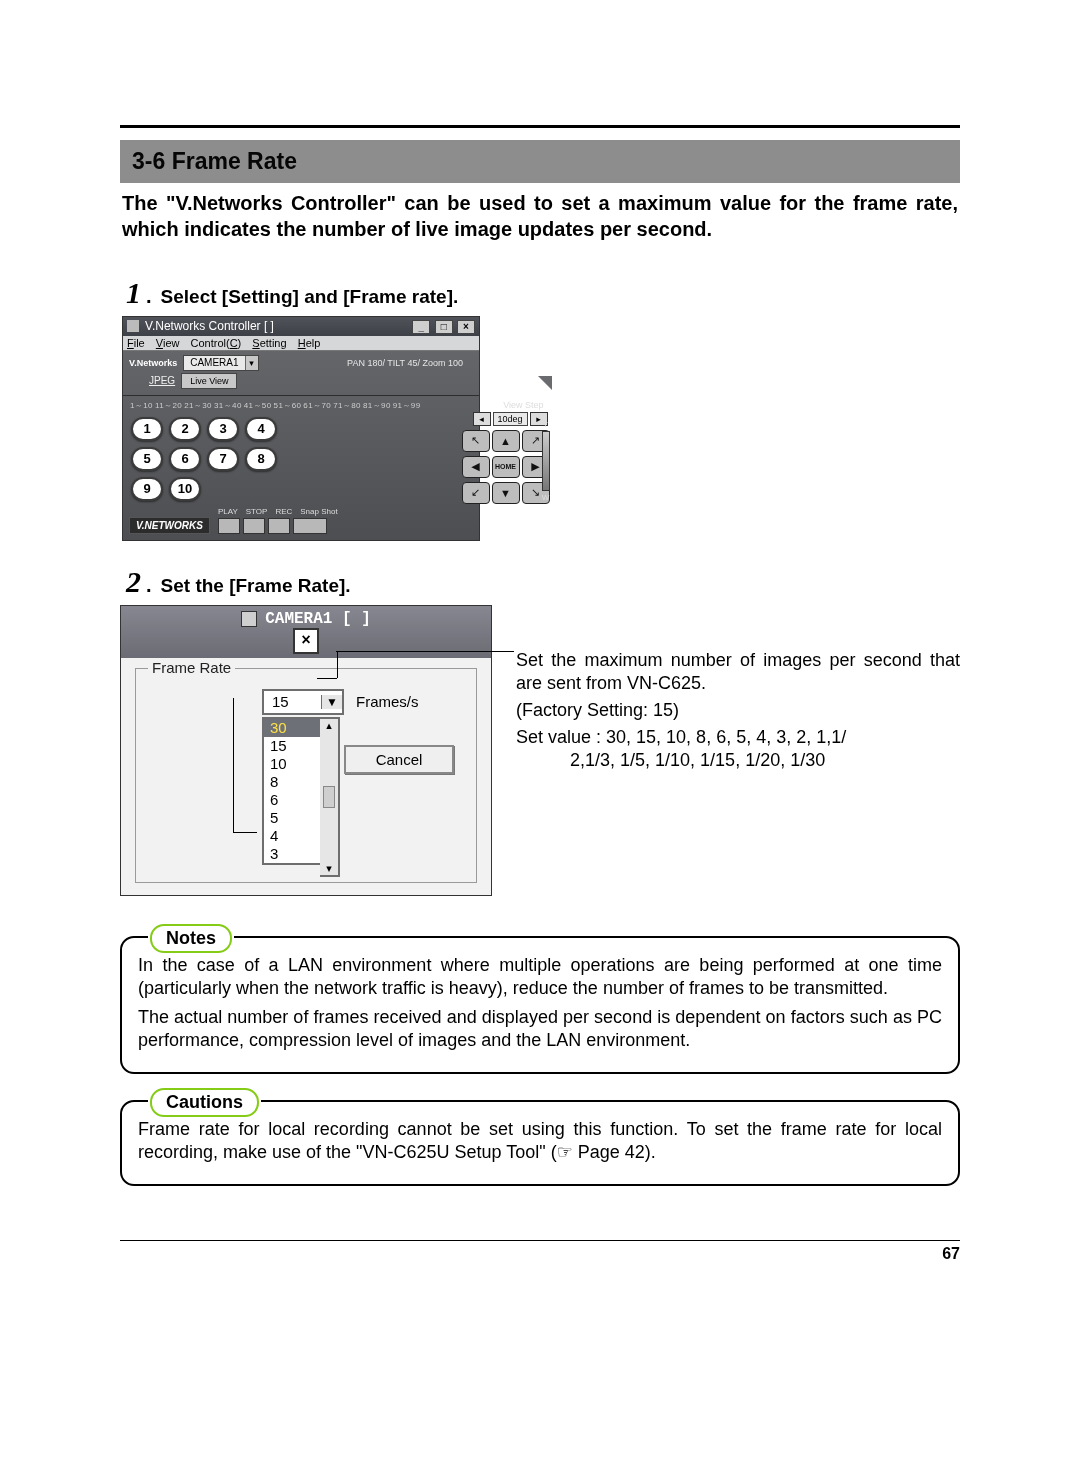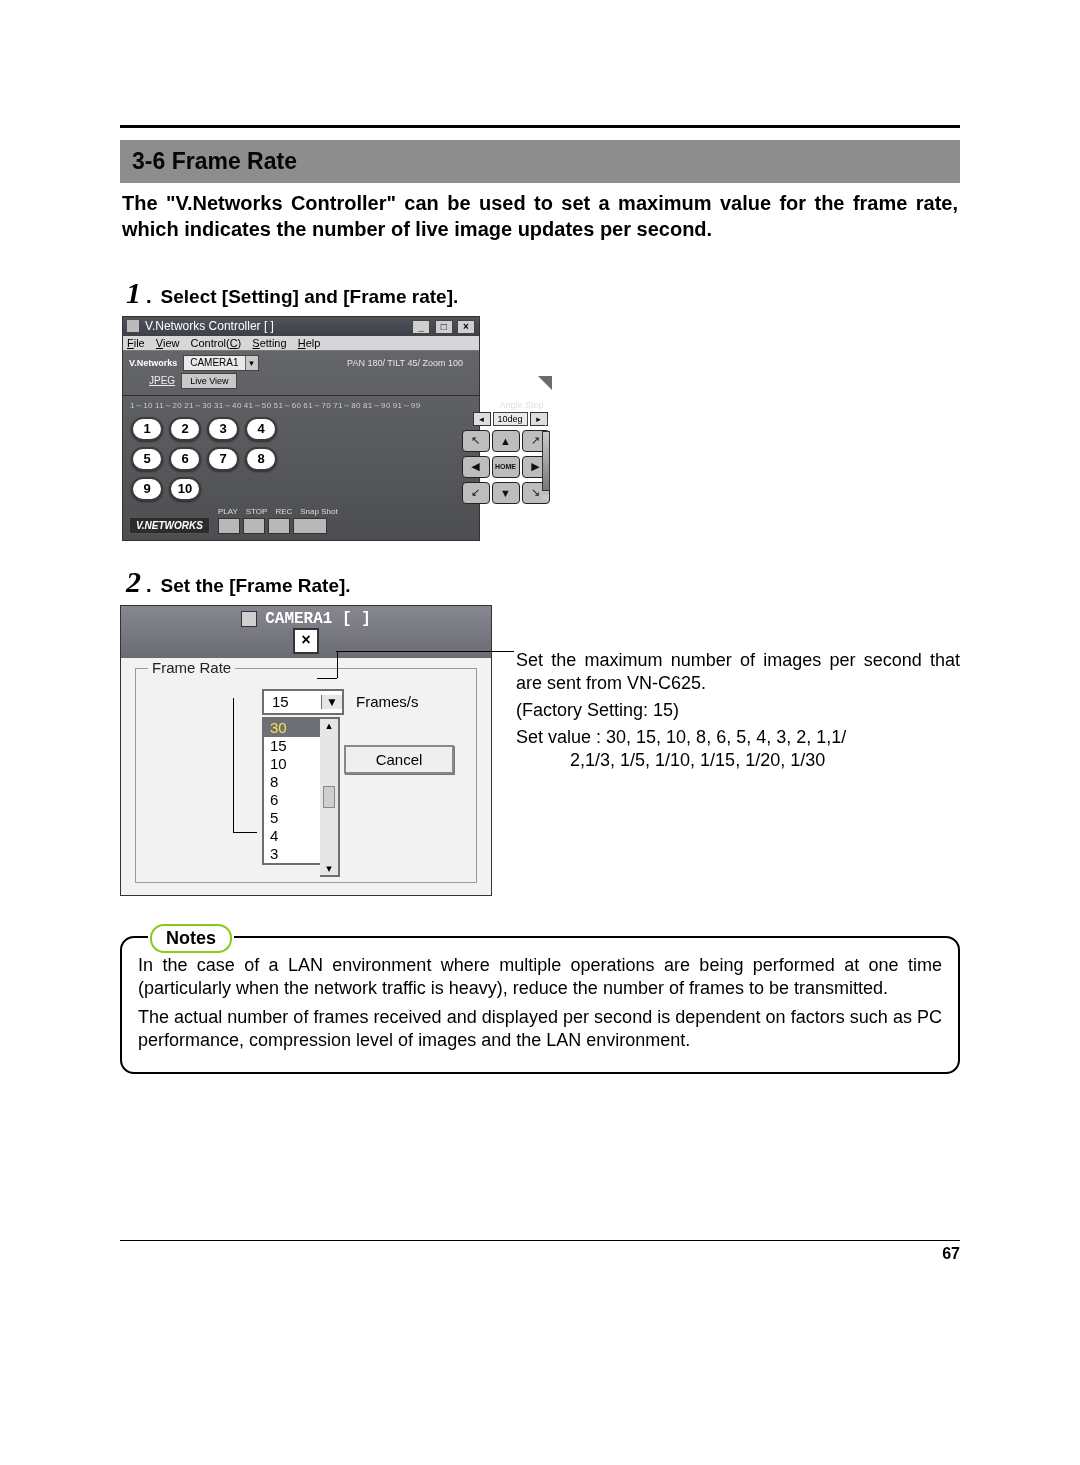--- a/index.html
+++ b/index.html
@@ -334,21 +334,21 @@
               <span class="mbtn"></span>
               <span class="mbtn"></span>
               <span class="mbtn"></span>
               <span class="mbtn" style="width:32px"></span>
             </div>
           </div>
         </div>
       </div>
       <div class="ptz-panel">
         <span class="corner-grab"></span>
-        <div class="anglestep">Angle Step</div>
+        <div class="anglestep">View Step</div>
         <div class="stepctrl">
           <span class="stepbtn">◂</span>
           <span class="stepval">10deg</span>
           <span class="stepbtn">▸</span>
         </div>
         <div class="ptz-grid">
           <span class="ptzbtn">↖</span>
           <span class="ptzbtn">▲</span>
           <span class="ptzbtn">↗</span>
           <span class="ptzbtn">◀</span>
@@ -431,17 +431,21 @@
       <p>Set value : 30, 15, 10, 8, 6, 5, 4, 3, 2, 1,1/<span class="indent">2,1/3, 1/5, 1/10, 1/15, 1/20, 1/30</span></p>
     </div>
   </div>
 
   <div class="box" style="margin-top:40px;">
     <span class="box-label-wrap"><span class="box-label">Notes</span></span>
     <p>In the case of a LAN environment where multiple operations are being performed at one time (particularly when the network traffic is heavy), reduce the number of frames to be transmitted.</p>
     <p>The actual number of frames received and displayed per second is dependent on factors such as PC performance, compression level of images and the LAN environment.</p>
   </div>
 
+  <div class="box">
+    <span class="box-label-wrap"><span class="box-label">Cautions</span></span>
+    <p>Frame rate for local recording cannot be set using this function. To set the frame rate for local recording, make use of the "VN-C625U Setup Tool" (☞ Page 42).</p>
+  </div>
 </div>
 
 <div class="page-footer">
   <span>67</span>
 </div>
 
 </body></html>

